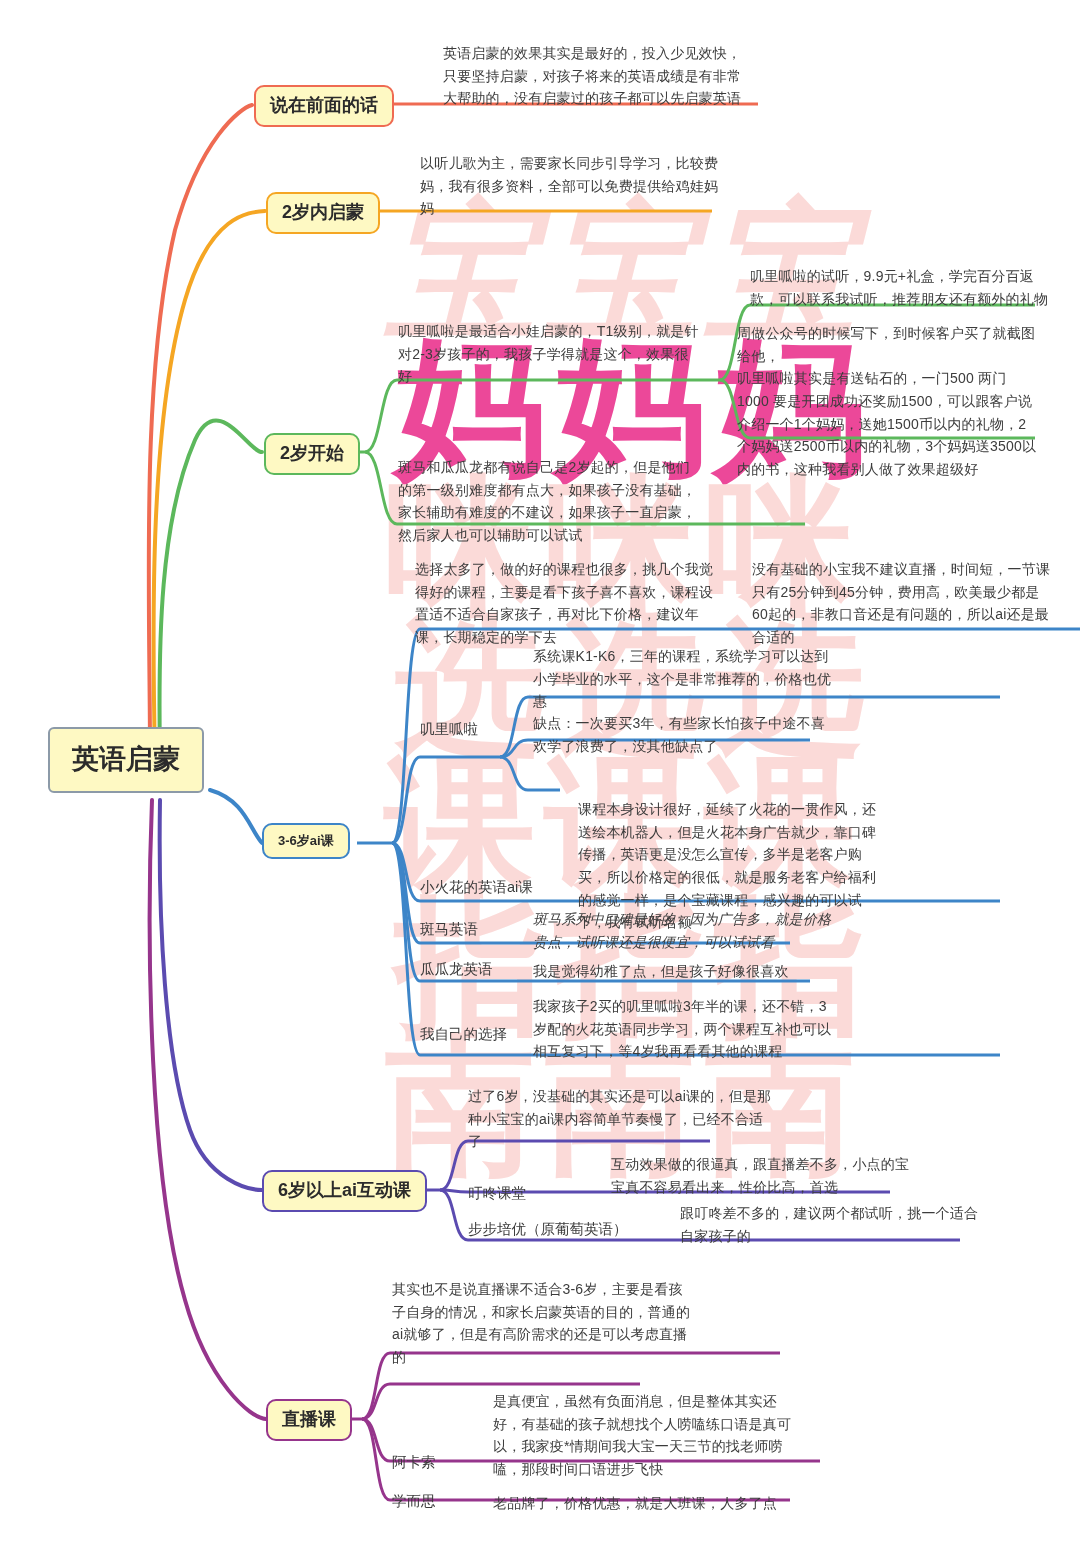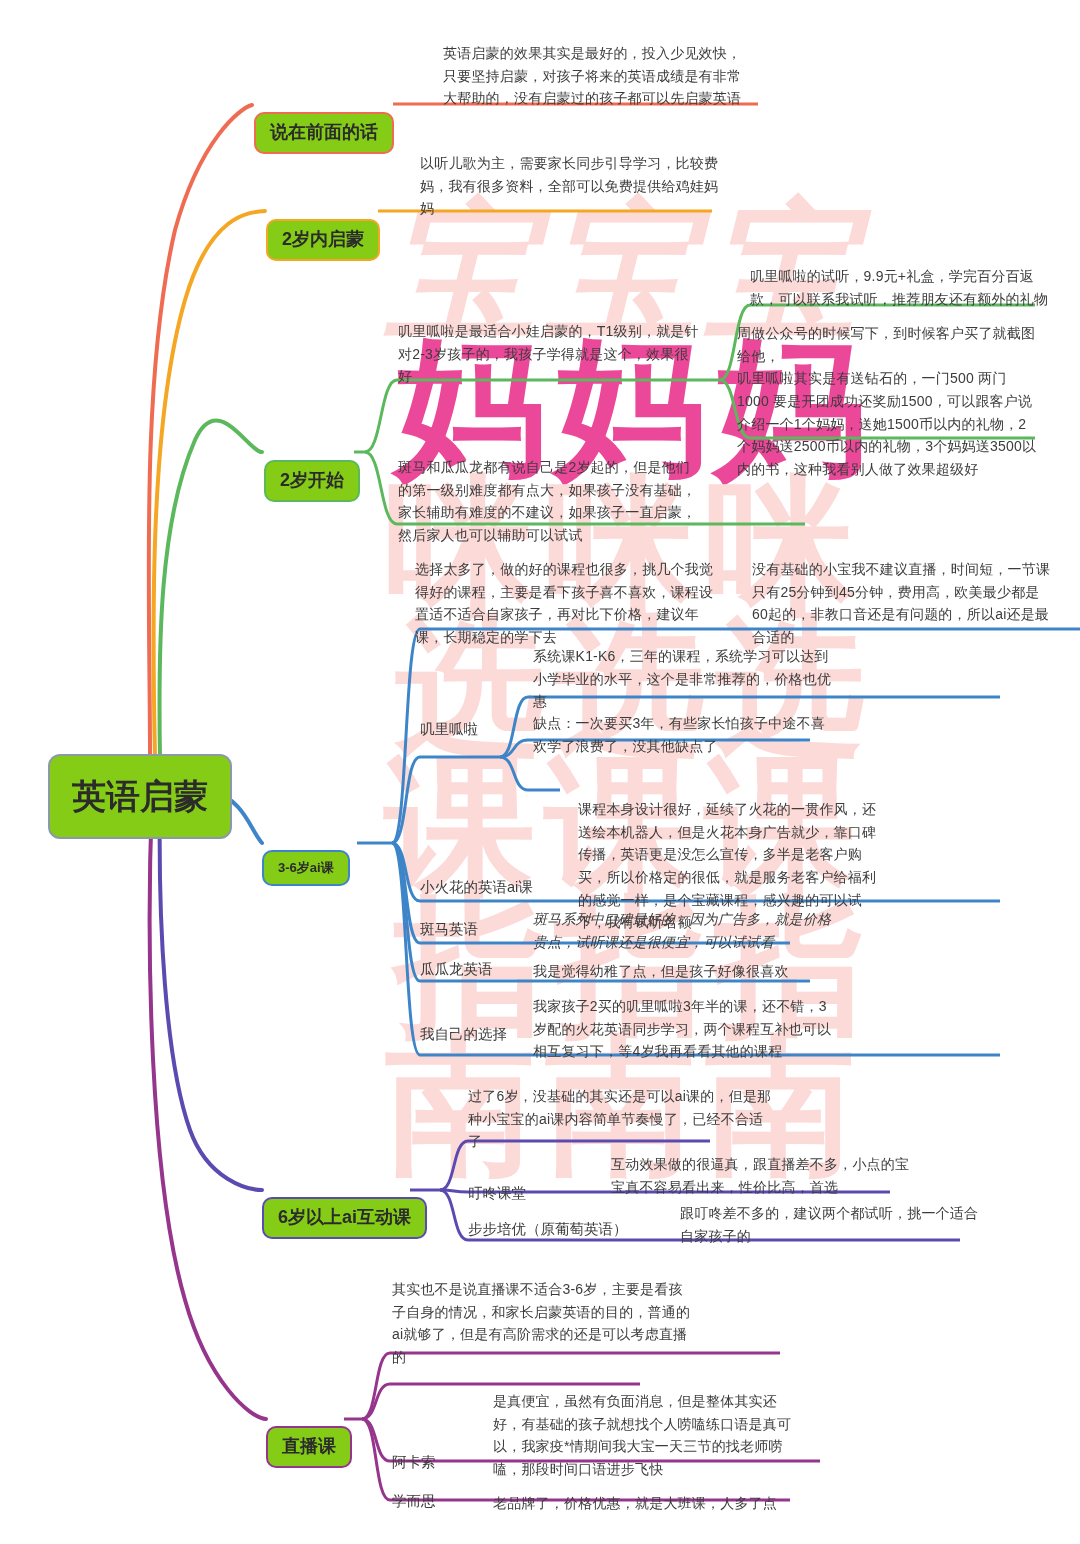--- a/index.html
+++ b/index.html
@@ -32,31 +32,30 @@
     font-family:"DejaVu Sans",sans-serif;
   }
 
   
   #links { position:absolute; inset:0; z-index:1; pointer-events:none; }
 
   
   .node {
     position:absolute;
     z-index:3;
-    background:#84cc16;
+    background:#fef9c3;
     border-radius:10px;
     border:2px solid #8c9aa8;
     padding:9px 14px;
     font-weight:700;
     color:#2b2b2b;
     white-space:nowrap;
     line-height:1.1;
-    margin-top:27px;
-  }
-  .node.root { font-size:34px; padding:22px 22px; border-width:2px; border-color:#8c9aa8; border-radius:12px; }
+  }
+  .node.root { font-size:27px; padding:16px 22px; border-width:2px; border-color:#8c9aa8; border-radius:6px; }
   .node.b1 { border-color:#ef6b52; font-size:18px; }
   .node.b2 { border-color:#f5a623; font-size:18px; }
   .node.b3 { border-color:#5cb85c; font-size:18px; }
   .node.b4 { border-color:#3d85c8; font-size:13px; }
   .node.b5 { border-color:#5b4bb0; font-size:18px; }
   .node.b6 { border-color:#96358c; font-size:18px; }
 
   
   .leaf {
     position:absolute;

